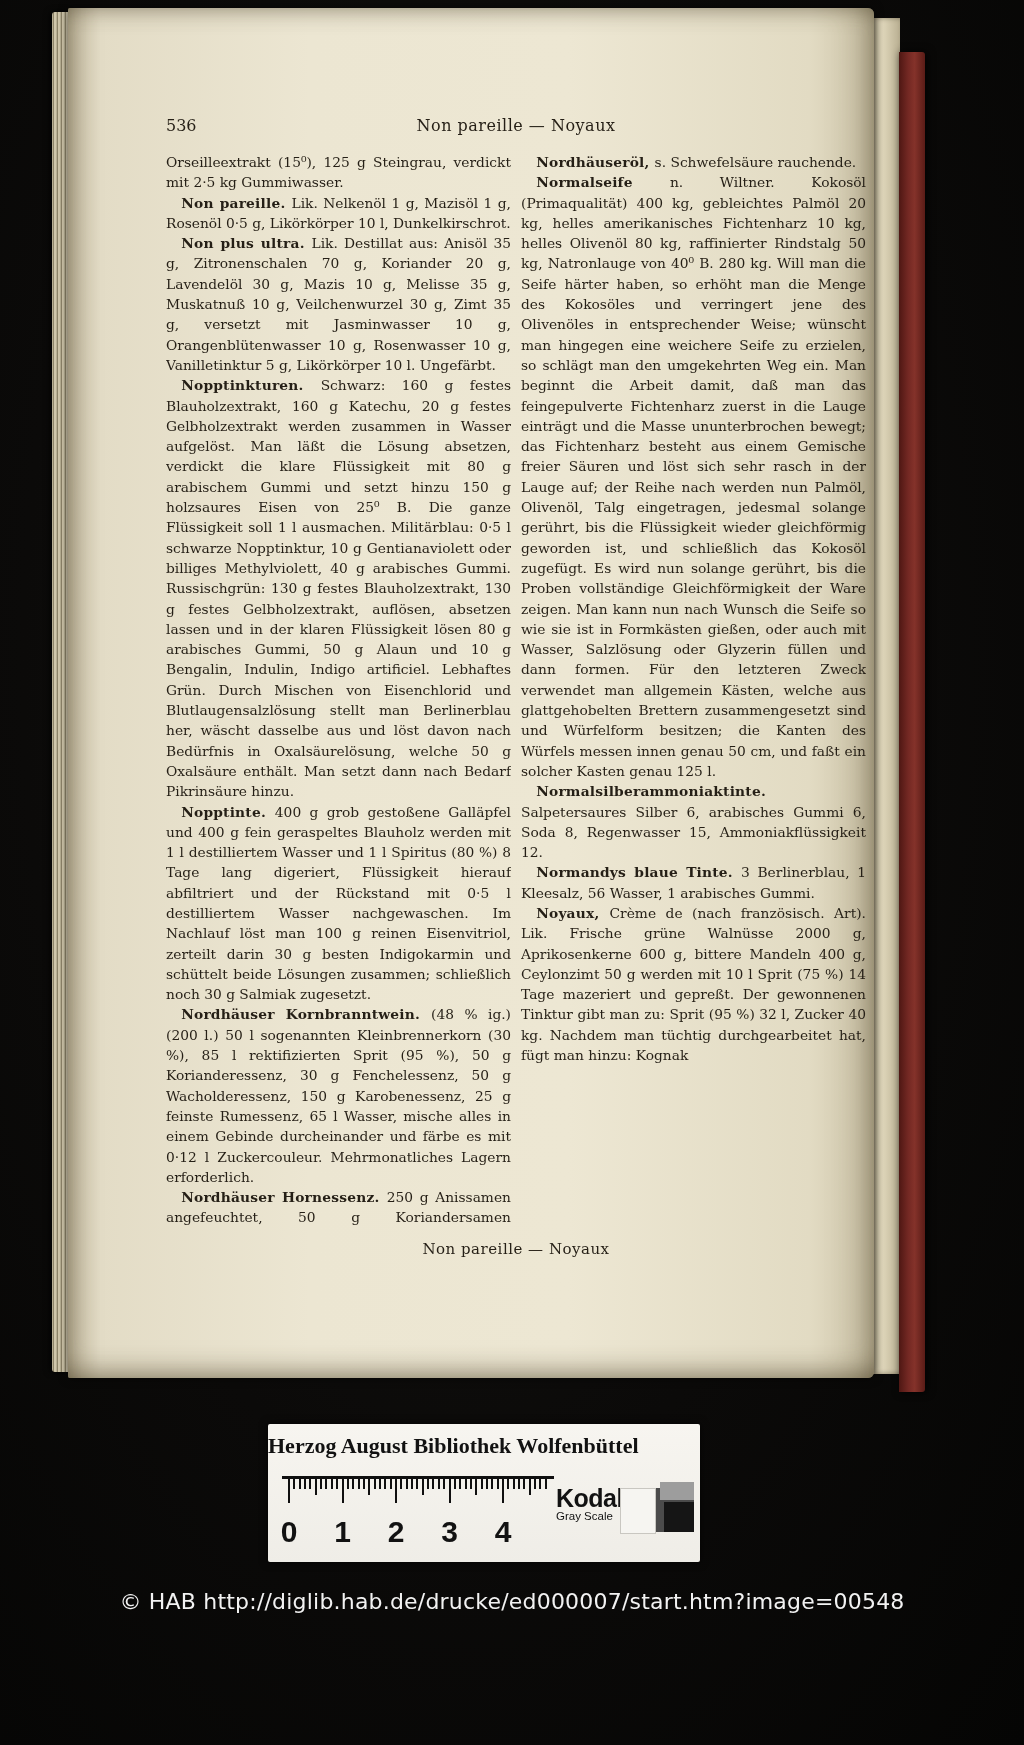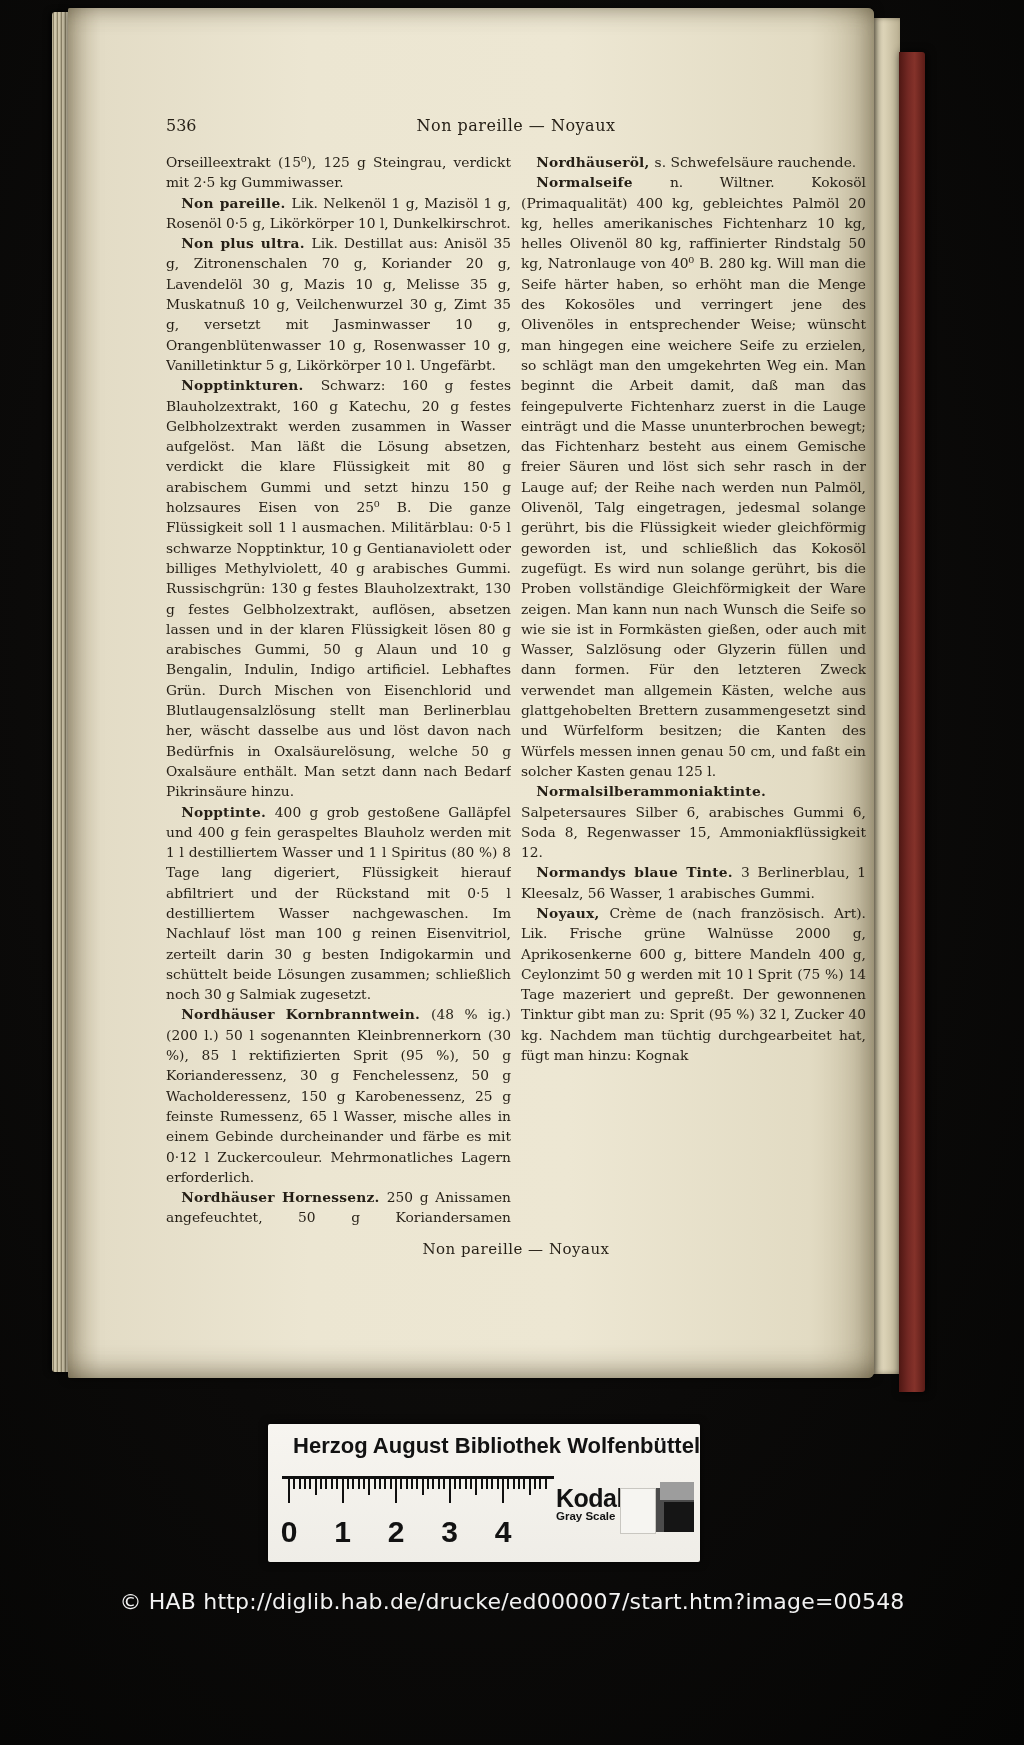--- a/index.html
+++ b/index.html
@@ -55,37 +55,37 @@
     font-size:15px;letter-spacing:.5px;
   }
   
   .kodak-card{
     position:absolute;left:268px;top:1424px;width:432px;height:138px;
     background:linear-gradient(180deg,#f7f5f0 0%,#efede7 100%);
     border-radius:2px;box-shadow:0 0 8px rgba(0,0,0,.7);
     color:#121212;
   }
   .card-title{
-    position:absolute;left:0;top:9px;width:100%;text-align:right;
-    font-family:Liberation Sans, sans-serif;font-weight:bold;font-size:22px;
+    position:absolute;left:0;top:9px;width:100%;text-align:left;
+    font-family:Liberation Serif, serif;font-weight:bold;font-size:22px;
   }
   .ruler{position:absolute;left:14px;top:52px;width:276px;height:76px;}
   .ruler-line{position:absolute;left:0;top:0;width:272px;height:3px;background:#101010;}
   .tick{position:absolute;top:3px;width:2px;background:#101010;}
   .tick.major{height:24px;}
   .tick.mid{height:16px;}
   .tick.minor{height:10px;}
   .ruler-numbers{position:absolute;left:7px;top:40px;height:34px;}
   .ruler-numbers span{
     position:absolute;transform:translateX(-50%);
     font-family:"Liberation Sans", sans-serif;font-weight:bold;font-size:30px;line-height:32px;
   }
   .kodak-label{position:absolute;left:288px;top:62px;width:70px;}
   .kodak-brand{font-family:"Liberation Sans", sans-serif;font-weight:bold;font-size:25px;line-height:24px;letter-spacing:-.5px;}
-  .kodak-sub{font-family:"Liberation Sans", sans-serif;font-size:11.5px;line-height:13px;font-weight:bold;}
+  .kodak-sub{font-family:"Liberation Sans", sans-serif;font-size:11.5px;line-height:13px;}
   .patch{position:absolute;}
   .patch.p1{left:352px;top:64px;width:34px;height:44px;border:1px solid #c9c7c1;}
   .patch.p2{left:388px;top:64px;width:38px;height:44px;}
   .patch.p3{left:392px;top:58px;width:34px;height:18px;}
   .patch.p4{left:396px;top:78px;width:30px;height:30px;}
   
   .caption{
     position:absolute;left:0;top:1589px;width:100%;text-align:center;
     color:#f2f2f2;font-family:"DejaVu Sans", sans-serif;font-size:22px;letter-spacing:.2px;
   }

